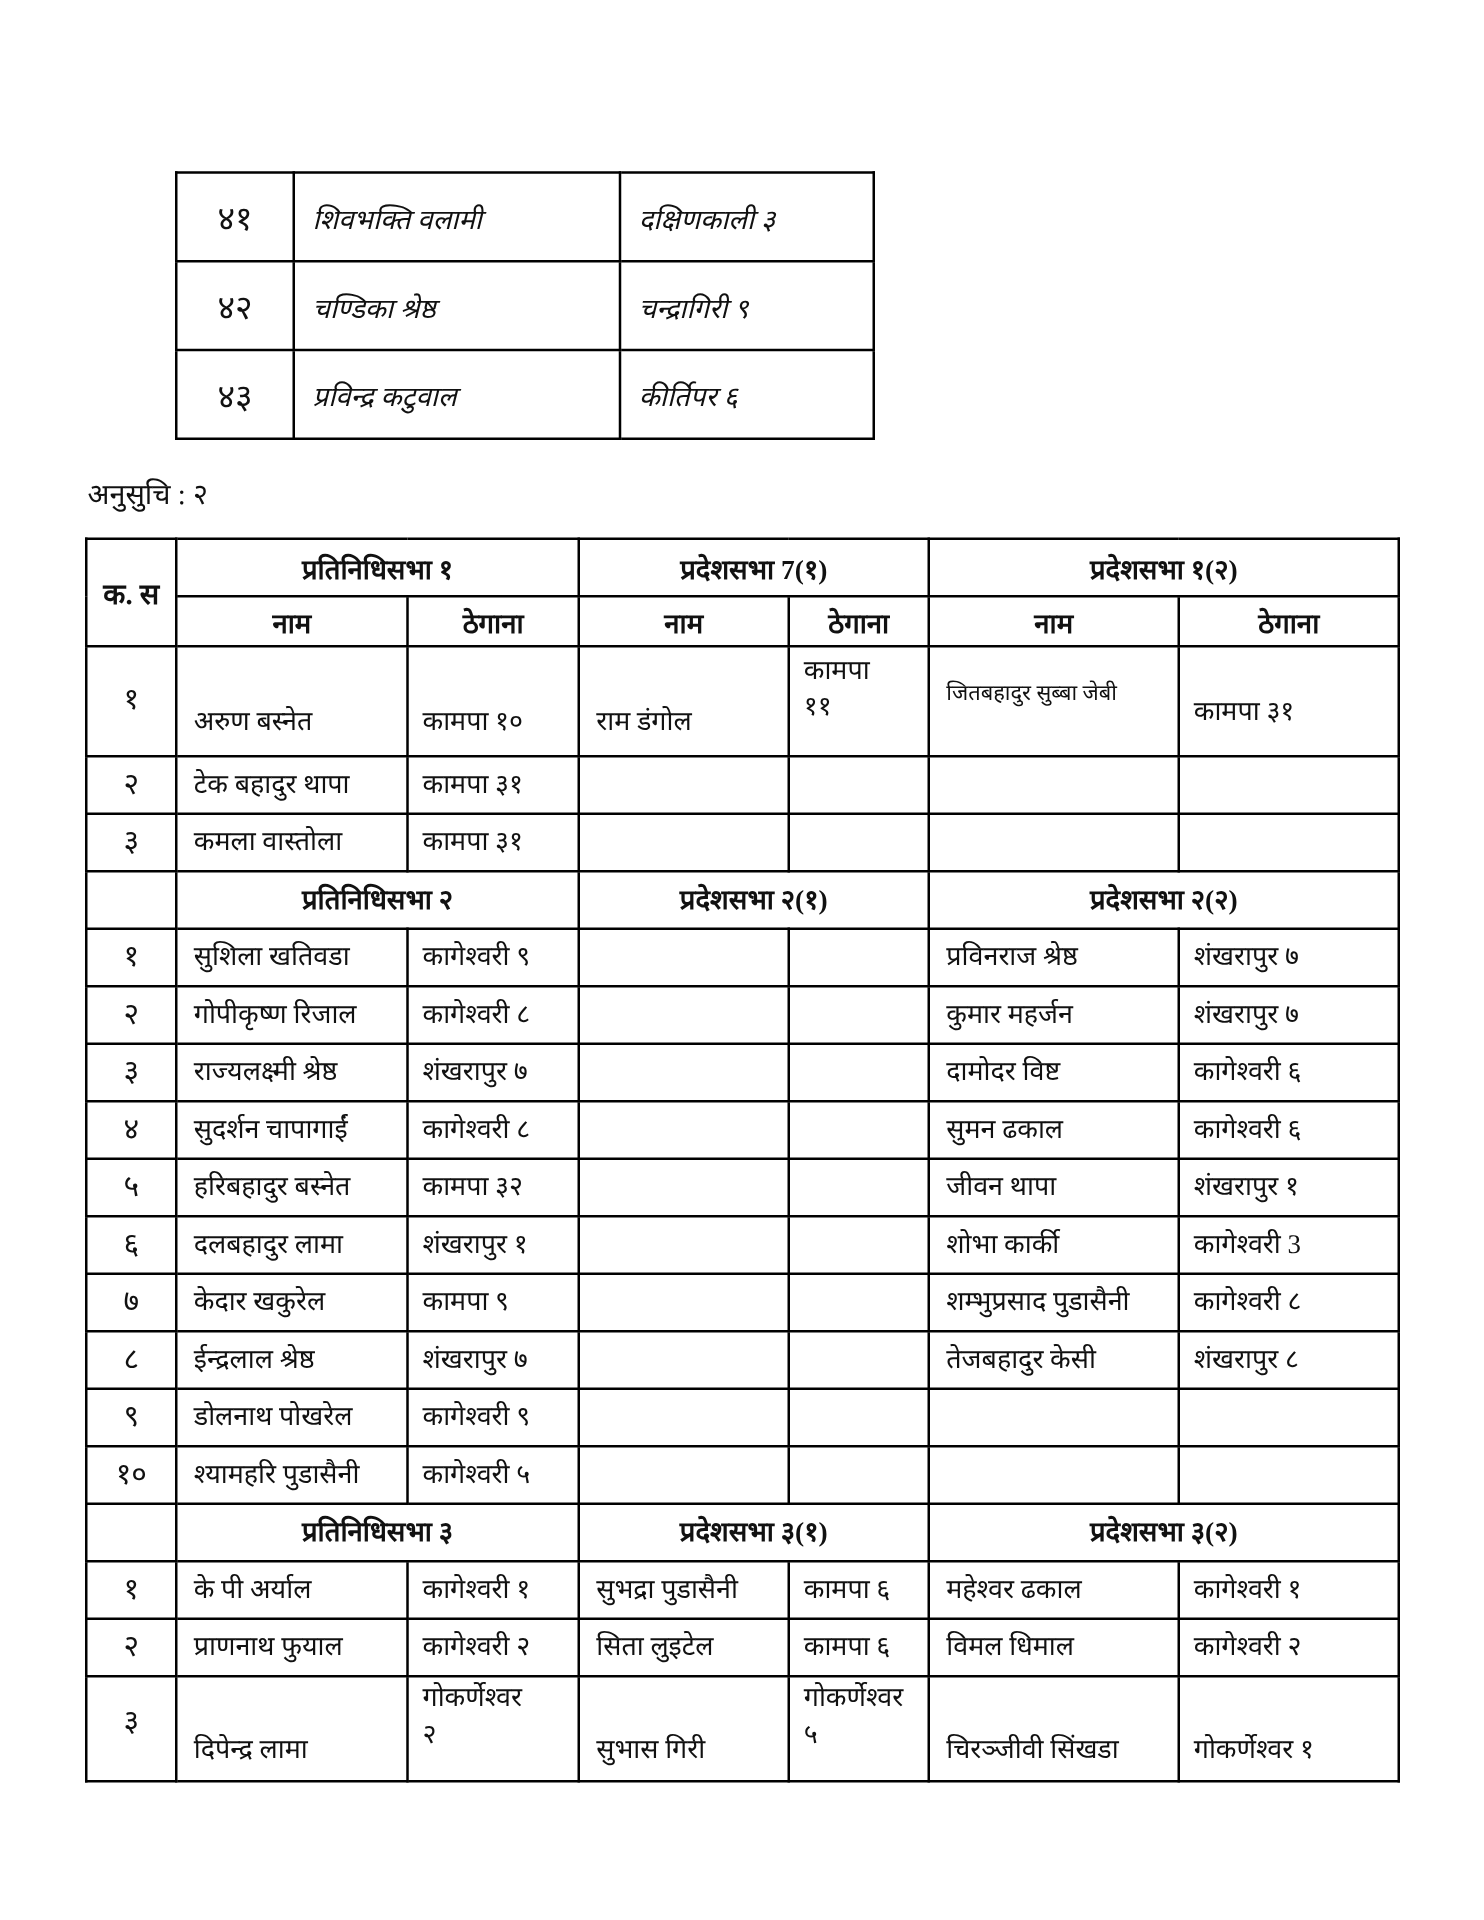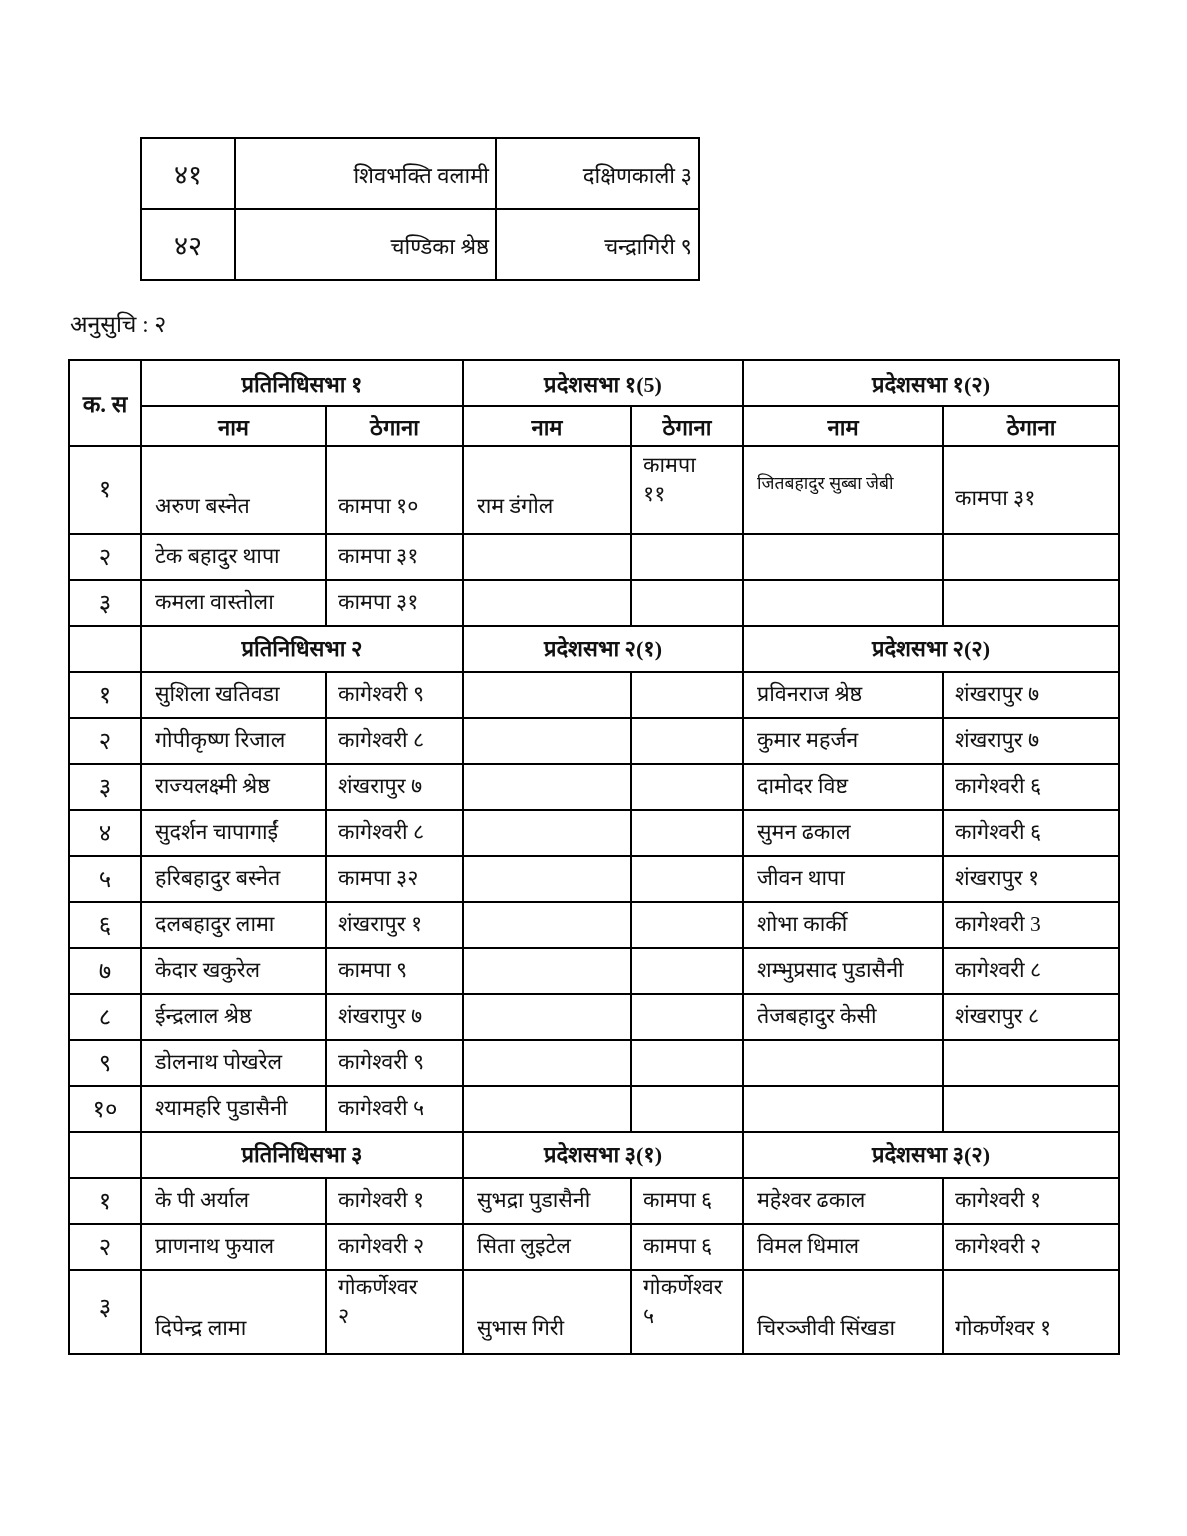--- a/index.html
+++ b/index.html
@@ -15,21 +15,21 @@
     overflow: hidden;
   }
   table { border-collapse: collapse; table-layout: fixed; }
   td, th { border: 2px solid #000000; overflow: hidden; }
 
   
   .top-table { width: 558px; margin-left: 72px; }
   .top-table td { height: 53px; vertical-align: middle; white-space: pre-line; }
   .top-table .sn-cell  { font-size: 27px; text-align: center; padding: 16px 6px; }
   .top-table .name-cell, .top-table .addr-cell {
-    font-size: 22px; text-align: right; padding: 2px 6px 2px 14px;
+    font-size: 22px; text-align: left; padding: 2px 6px 2px 14px; font-style: italic;
   }
 
   
   .doc-heading { font-size: 23px; margin: 26px 12px 20px 2px; font-weight: normal; }
 
   
   .main-table { width: 1050px; }
   .main-table th {
     font-weight: bold; font-size: 22px; text-align: center;
     vertical-align: middle; padding: 2px 4px; white-space: nowrap;
@@ -74,41 +74,46 @@
   <tbody>
     <tr>
       <td class="sn-cell">४१</td>
       <td class="name-cell">शिवभक्ति वलामी</td>
       <td class="addr-cell">दक्षिणकाली ३</td>
     </tr>
     <tr>
       <td class="sn-cell">४२</td>
       <td class="name-cell">चण्डिका श्रेष्ठ</td>
       <td class="addr-cell">चन्द्रागिरी ९</td>
+    </tr>
+    <tr>
+      <td class="sn-cell">४३</td>
+      <td class="name-cell">प्रविन्द्र कटुवाल</td>
+      <td class="addr-cell">कीर्तिपर ६</td>
     </tr>
   </tbody>
 </table>
 
 <div class="doc-heading">अनुसुचि : २</div>
 
 <table class="main-table">
   <colgroup>
     <col style="width:72px">
       <col style="width:185px">
       <col style="width:137px">
     <col style="width:168px">
       <col style="width:112px">
       <col style="width:200px">
       <col style="width:176px">
   </colgroup>
   <thead>
     <tr class="title-row">
       <th class="sn-head" rowspan="2">क. स</th>
       <th colspan="2">प्रतिनिधिसभा १</th>
-      <th colspan="2">प्रदेशसभा १(5)</th>
+      <th colspan="2">प्रदेशसभा 7(१)</th>
       <th colspan="2">प्रदेशसभा १(२)</th>
     </tr>
     <tr class="sub-row">
       <th>नाम</th>
       <th>ठेगाना</th>
       <th>नाम</th>
       <th>ठेगाना</th>
       <th>नाम</th>
       <th>ठेगाना</th>
     </tr>

